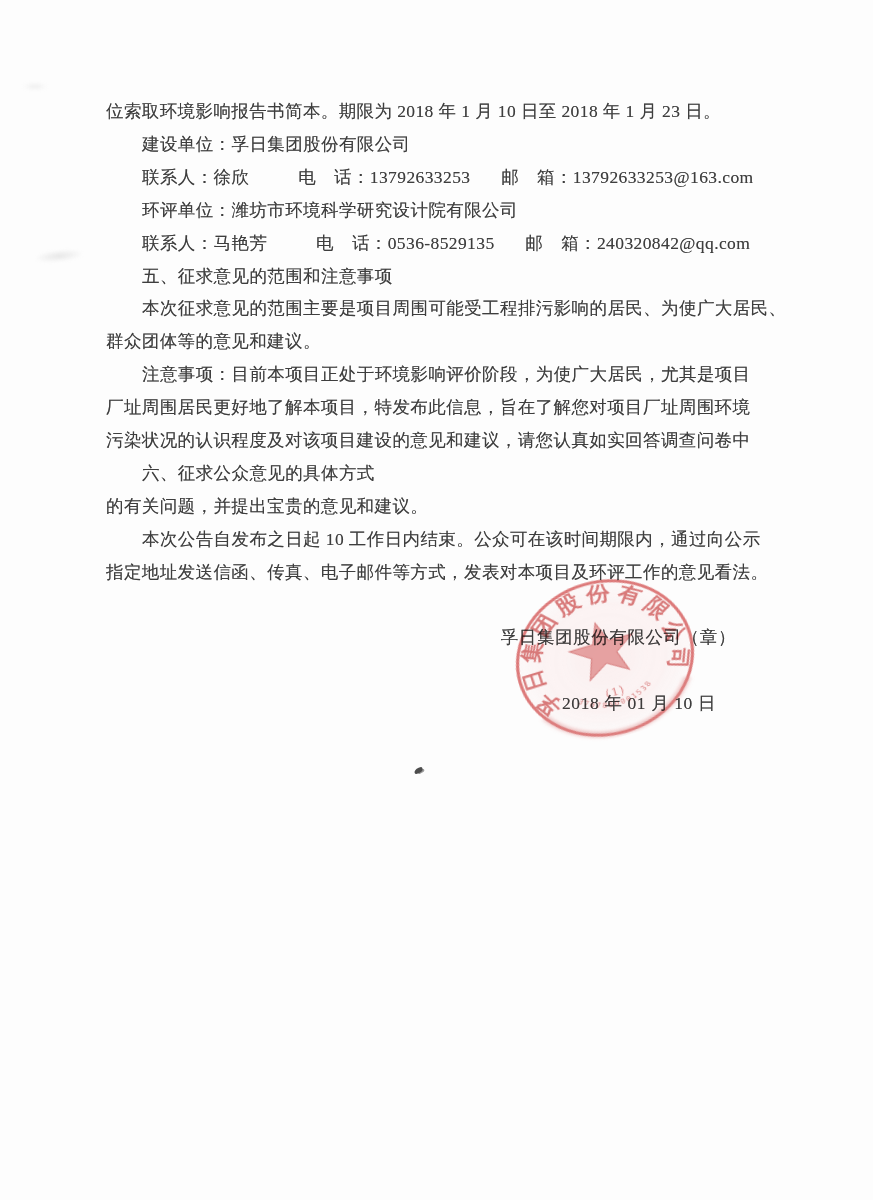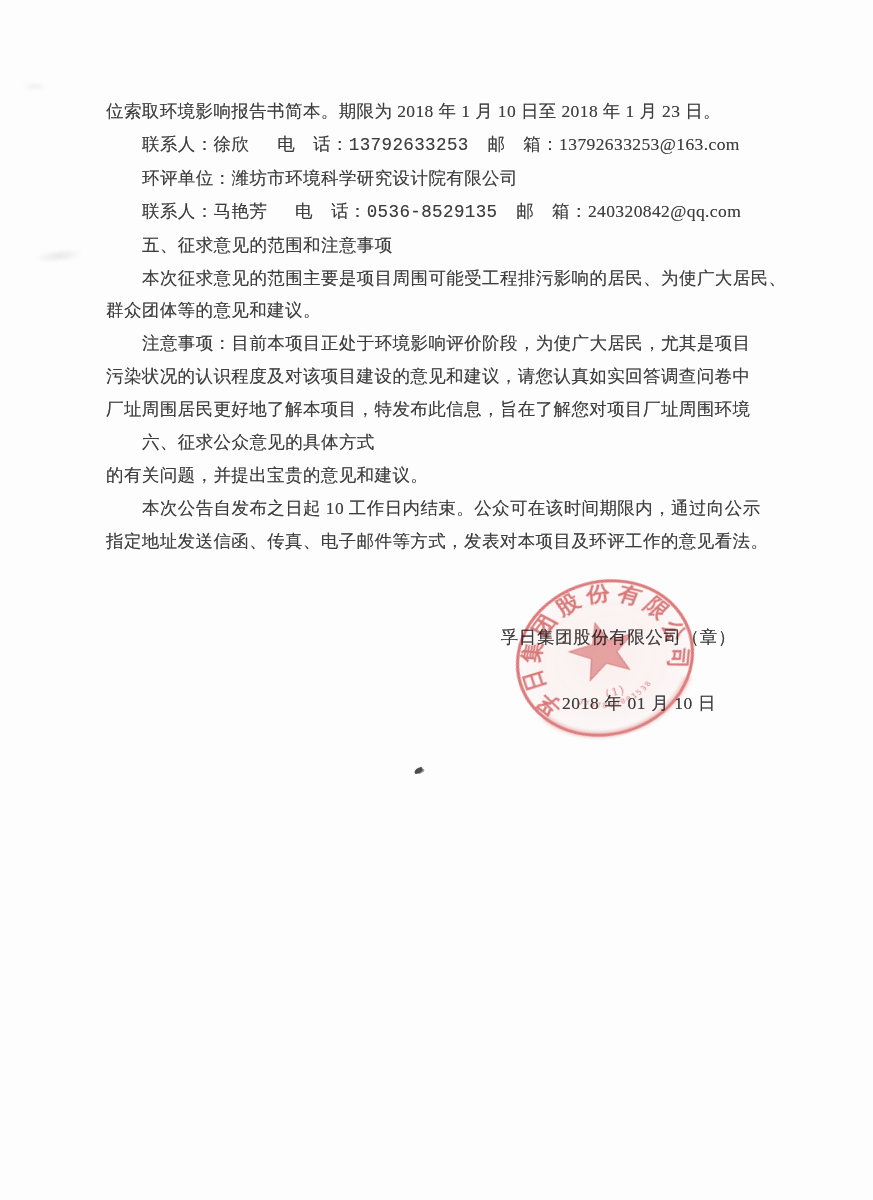--- a/index.html
+++ b/index.html
@@ -17,22 +17,22 @@
     left:106px;top:95px;
     width:680px;
     font-size:17.5px;
     line-height:32.9px;
     letter-spacing:0.4px;
     text-shadow:0 0 0.6px rgba(70,70,70,0.55);
   }
   .line{white-space:nowrap;}
   .line.indent{padding-left:36px;}
   .seg{display:inline-block;}
-  .seg.gap-a{margin-left:23px;font-family:Liberation Mono, monospace;}
-  .seg.gap-b{margin-left:14px;}
+  .seg.gap-a{margin-left:44px;}
+  .seg.gap-b{margin-left:26px;}
   .signature{
     position:absolute;
     top:621px;right:0;left:0;
     font-size:17.5px;
     letter-spacing:0.6px;
     line-height:33px;
     text-shadow:0 0 0.6px rgba(70,70,70,0.55);
   }
   .sig-company{position:absolute;top:0;right:137px;white-space:nowrap;}
   .sig-date{position:absolute;top:34px;right:157px;white-space:nowrap;margin-top:32px;}
@@ -66,37 +66,38 @@
     filter:blur(1.5px);
   }
 </style>
 </head>
 <body>
 
 <div class="page">
 
   <div class="textblock">
     <div class="line"><span class="seg">位索取环境影响报告书简本。期限为 2018 年 1 月 10 日至 2018 年 1 月 23 日。</span></div>
+    <div class="line indent"><span class="seg">建设单位：孚日集团股份有限公司</span></div>
     <div class="line indent">
       <span class="seg">联系人：徐欣</span>
       <span class="seg gap-a">电　话：13792633253</span>
       <span class="seg gap-b">邮　箱：13792633253@163.com</span>
     </div>
     <div class="line indent"><span class="seg">环评单位：潍坊市环境科学研究设计院有限公司</span></div>
     <div class="line indent">
       <span class="seg">联系人：马艳芳</span>
       <span class="seg gap-a">电　话：0536-8529135</span>
       <span class="seg gap-b">邮　箱：240320842@qq.com</span>
     </div>
     <div class="line indent"><span class="seg">五、征求意见的范围和注意事项</span></div>
     <div class="line indent"><span class="seg">本次征求意见的范围主要是项目周围可能受工程排污影响的居民、为使广大居民、</span></div>
     <div class="line"><span class="seg">群众团体等的意见和建议。</span></div>
     <div class="line indent"><span class="seg">注意事项：目前本项目正处于环境影响评价阶段，为使广大居民，尤其是项目</span></div>
+    <div class="line"><span class="seg">厂址周围居民更好地了解本项目，特发布此信息，旨在了解您对项目厂址周围环境</span></div>
     <div class="line"><span class="seg">污染状况的认识程度及对该项目建设的意见和建议，请您认真如实回答调查问卷中</span></div>
-    <div class="line"><span class="seg">厂址周围居民更好地了解本项目，特发布此信息，旨在了解您对项目厂址周围环境</span></div>
     <div class="line indent"><span class="seg">六、征求公众意见的具体方式</span></div>
     <div class="line"><span class="seg">的有关问题，并提出宝贵的意见和建议。</span></div>
     <div class="line indent"><span class="seg">本次公告自发布之日起 10 工作日内结束。公众可在该时间期限内，通过向公示</span></div>
     <div class="line"><span class="seg">指定地址发送信函、传真、电子邮件等方式，发表对本项目及环评工作的意见看法。</span></div>
   </div>
 
   <div class="signature">
     <div class="sig-company">孚日集团股份有限公司（章）</div>
     <div class="sig-date">2018 年 01 月 10 日</div>
   </div>

